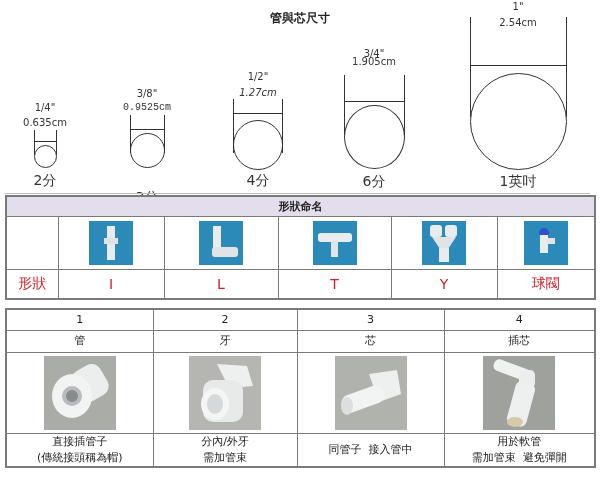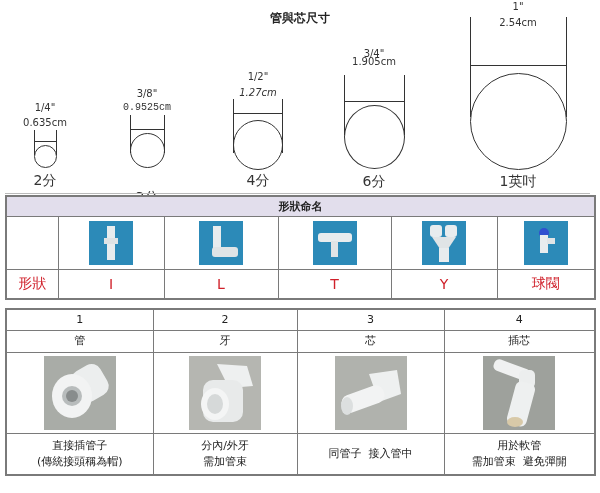--- a/index.html
+++ b/index.html
@@ -208,21 +208,21 @@
       <span class="photo" style="background:#9ea19c;">
         <svg width="72" height="74" viewBox="0 0 72 74">
               <rect x="10" y="8" width="38" height="12" rx="5" fill="#f0f1f1" transform="rotate(20 29 14)"></rect>
               <rect x="36" y="14" width="16" height="18" rx="5" fill="#eceeee"></rect>
               <rect x="28" y="26" width="20" height="44" rx="6" fill="#eef0f0" transform="rotate(15 38 48)"></rect>
               <ellipse cx="32" cy="66" rx="8" ry="5" fill="#d8c9a8"></ellipse>
             </svg>
       </span>
     </td>
   </tr>
-  <tr style="height:42px;">
+  <tr style="height:34px;">
     <td class="cell-txt">
       <div>直接插管子</div>
       <div>(傳統接頭稱為帽)</div>
     </td>
     <td class="cell-txt">
       <div>分內/外牙</div>
       <div>需加管束</div>
     </td>
     <td class="cell-txt">
       <div style="white-space:pre;">同管子  接入管中</div>

